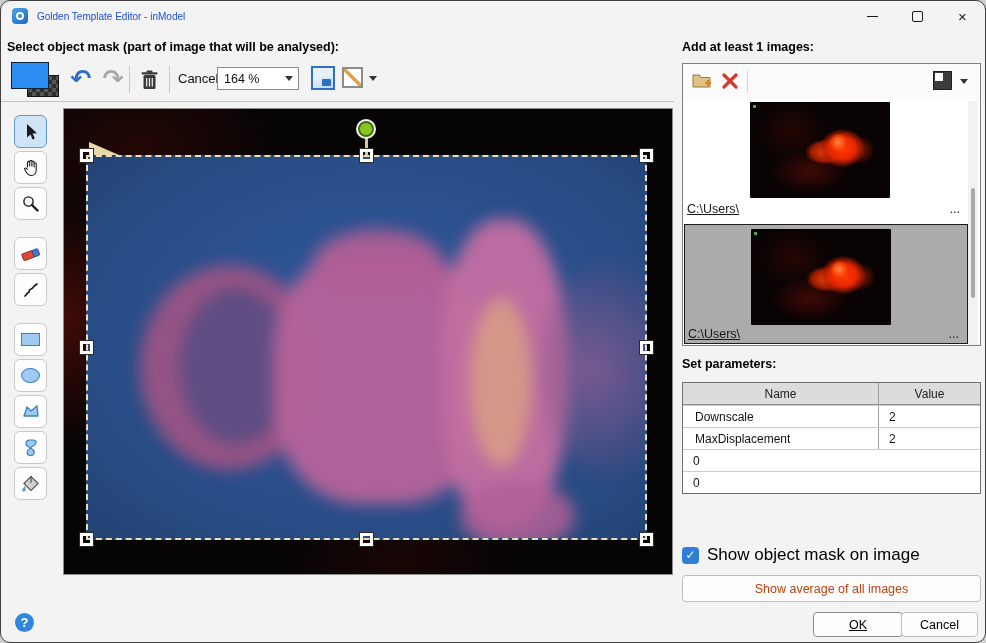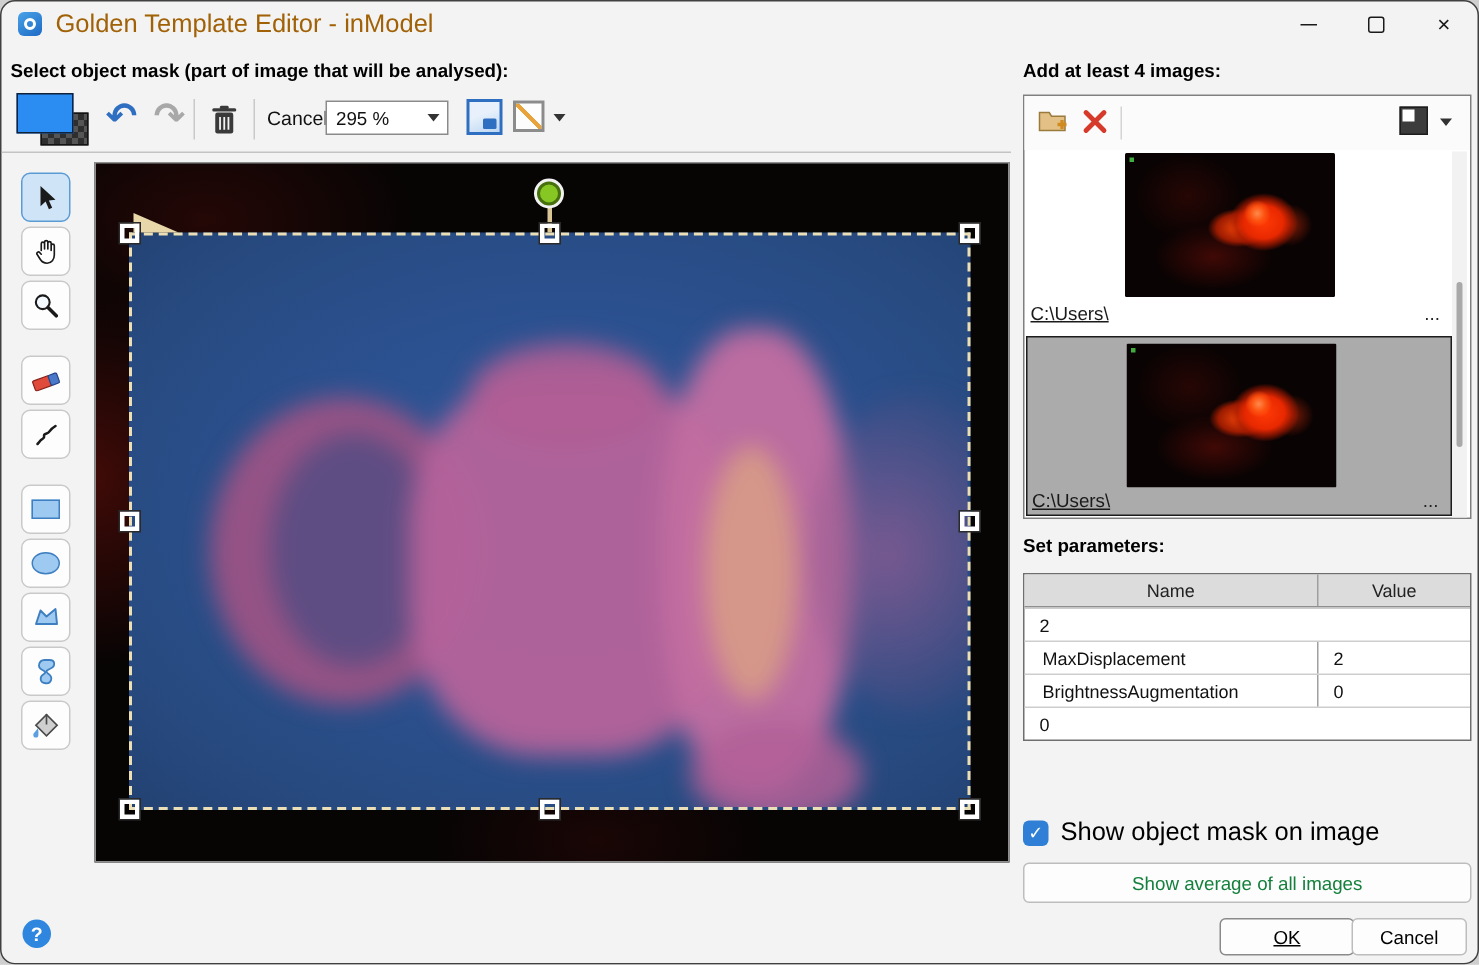--- a/index.html
+++ b/index.html
@@ -5,21 +5,21 @@
   html,body{margin:0;padding:0;background:#cfcfcf;font-family:"Liberation Sans","DejaVu Sans",sans-serif;}
   #window{position:relative;width:986px;height:643px;background:#f3f3f3;border:1px solid #404040;
           border-radius:10px;overflow:hidden;box-sizing:border-box;}
 
   
   .titlebar{position:absolute;left:0;top:0;width:100%;height:30px;display:flex;align-items:center;}
   .app-icon{width:16px;height:16px;margin-left:11px;border-radius:4px;
             background:linear-gradient(145deg,#4aa3e8,#1d69c4);position:relative;flex:0 0 auto;}
   .app-icon::after{content:"";position:absolute;left:4px;top:4px;width:8px;height:8px;border:2px solid #fff;
             border-radius:50%;box-sizing:border-box;}
-  .title-text{margin-left:9px;font-size:17px;color:#a16207;}
+  .title-text{margin-left:9px;font-size:10px;color:#1d4ed8;}
   .winbtns{margin-left:auto;display:flex;height:100%;}
   .winbtn{width:45px;height:100%;display:flex;align-items:center;justify-content:center;color:#1a1a1a;}
   .glyph-min{width:11px;height:1px;background:#1a1a1a;}
   .glyph-max{width:9px;height:9px;border:1px solid #1a1a1a;border-radius:2px;}
   .glyph-close{font-size:15px;line-height:1;}
 
   
   .bold-label{position:absolute;font-size:12.5px;font-weight:bold;color:#000;}
 
   
@@ -120,21 +120,21 @@
   .pc-name{width:196px;padding-left:12px;box-sizing:border-box;border-right:1px solid #9f9f9f;align-self:stretch;display:flex;align-items:center;}
   .pc-val{flex:1;padding-left:10px;}
   .prow.head .pc-name,.prow.head .pc-val{justify-content:center;text-align:center;padding-left:0;display:flex;align-items:center;}
 
   
   .chk-row{position:absolute;left:681px;top:544px;display:flex;align-items:center;}
   .chk{width:17px;height:17px;background:#2f7fd6;border-radius:4px;color:#fff;font-size:12px;display:flex;
        align-items:center;justify-content:center;font-weight:bold;}
   .chk-label{margin-left:8px;font-size:17px;color:#000;}
   .avg-btn{position:absolute;left:681px;top:574px;width:299px;height:27px;background:#fdfdfd;border:1px solid #bdbdbd;
-           border-radius:4px;font-size:12.5px;color:#15803d;display:flex;align-items:center;justify-content:center;box-sizing:border-box;}
+           border-radius:4px;font-size:12.5px;color:#c2410c;display:flex;align-items:center;justify-content:center;box-sizing:border-box;}
   .help-btn{position:absolute;left:14px;top:612px;width:19px;height:19px;border-radius:50%;background:#2e86de;color:#fff;
             font-size:13px;font-weight:bold;display:flex;align-items:center;justify-content:center;}
   .dlg-btn{position:absolute;top:611px;height:25px;background:#fdfdfd;border-radius:4px;font-size:12.5px;color:#000;
            display:flex;align-items:center;justify-content:center;box-sizing:border-box;}
   .ok{left:812px;width:90px;border:1px solid #8a8a8a;text-decoration:underline;}
   .cancel{left:900px;width:77px;border:1px solid #bdbdbd;}
 </style>
 </head>
 <body>
 
@@ -150,21 +150,21 @@
       <div class="winbtn">
           <div class="glyph-max"></div>
         </div>
       <div class="winbtn">
           <span class="glyph-close">×</span>
         </div>
     </div>
   </div>
 
   <div class="bold-label" style="left:6px;top:39px;text-align:right;">Select object mask (part of image that will be analysed):</div>
-  <div class="bold-label" style="left:681px;top:39px;">Add at least 4 images:</div>
+  <div class="bold-label" style="left:681px;top:39px;">Add at least 1 images:</div>
 
   <div class="toolbar">
     <div class="swatch">
       <div class="checker"></div>
       <div class="fg"></div>
     </div>
     <div class="tb-glyph undo">
         <span>↶</span>
       </div>
     <div class="tb-glyph redo">
@@ -177,21 +177,21 @@
         <rect x="0.5" y="2.2" width="16" height="2.2" rx="1" fill="#3a3a3a"></rect>
         <rect x="5.5" y="0.5" width="6" height="2.2" rx="1" fill="#3a3a3a"></rect>
         <line x1="5.7" y1="8" x2="5.7" y2="16.5" stroke="#f3f3f3" stroke-width="1.2"></line>
         <line x1="8.5" y1="8" x2="8.5" y2="16.5" stroke="#f3f3f3" stroke-width="1.2"></line>
         <line x1="11.3" y1="8" x2="11.3" y2="16.5" stroke="#f3f3f3" stroke-width="1.2"></line>
       </svg>
     </div>
     <div class="tb-sep" style="left:168px;"></div>
     <div class="scale-label">Cancel:</div>
     <div class="scale-combo">
-      <span class="val">295 %</span>
+      <span class="val">164 %</span>
       <div class="arrow-down"></div>
     </div>
     <div class="fit-icon"></div>
     <div class="region-icon"></div>
     <div class="arrow-down region-arrow"></div>
   </div>
 
   <div class="tool-btn selected" style="top:114px;">
     <svg width="16" height="18" viewBox="0 0 16 18">
       <path d="M4 1 L4 14.5 L7.4 11.4 L9.6 16.5 L11.8 15.5 L9.6 10.6 L14 10.2 Z" fill="#1a1a1a"></path>
@@ -312,28 +312,28 @@
     </div>
   </div>
 
   <div class="bold-label" style="left:681px;top:356px;">Set parameters:</div>
   <div class="param-table">
     <div class="prow head">
       <div class="pc-name">Name</div>
       <div class="pc-val">Value</div>
     </div>
     <div class="prow">
+      <div class="pc-name">Downscale</div>
       <div class="pc-val">2</div>
     </div>
     <div class="prow">
       <div class="pc-name">MaxDisplacement</div>
       <div class="pc-val">2</div>
     </div>
     <div class="prow">
-      <div class="pc-name">BrightnessAugmentation</div>
       <div class="pc-val">0</div>
     </div>
     <div class="prow">
       <div class="pc-val">0</div>
     </div>
   </div>
 
   <div class="chk-row">
     <div class="chk">
         <span>✓</span>

